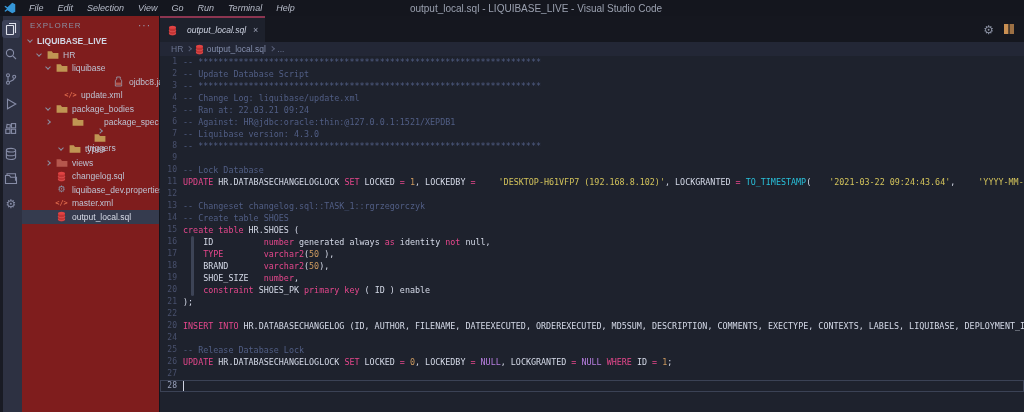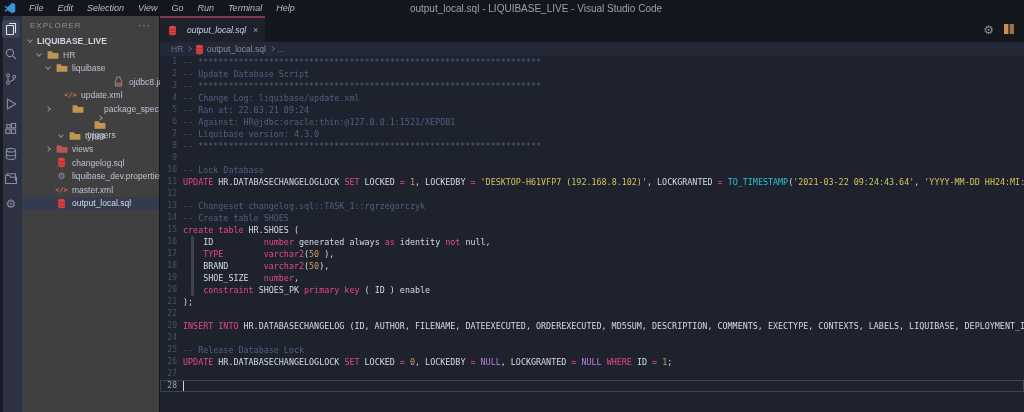--- a/index.html
+++ b/index.html
@@ -21,21 +21,21 @@
   .activitybar { position:absolute; left:0; top:16px; width:22px; height:396px;
     background:#2d3142; }
   .activitybar .edge { position:absolute; left:0; top:0; width:3px; height:396px; background:#191b24; }
   .ab-item { width:22px; height:25px; display:flex; align-items:center; justify-content:center;
     color:#868ca6; position:relative; }
   .ab-item .tile { width:18px; height:18px; display:flex; align-items:center; justify-content:center; border-radius:3px; }
   .ab-item.active { color:#dfe2ec; }
   .ab-item.active .tile { background:#3c4158; }
   
   .sidebar { position:absolute; left:22px; top:16px; width:138px; height:396px;
-    background:#404040; border-right:1px solid #13151d; }
+    background:#7f1d1d; border-right:1px solid #13151d; }
   .sb-header { height:18px; display:flex; align-items:center; padding:0 8px;
     color:#8a90a2; font-size:8px; letter-spacing:1px; }
   .sb-dots { margin-left:auto; color:#9aa0b4; font-size:10px; letter-spacing:1px; }
   .sb-root { height:14px; display:flex; align-items:center; font-size:8.5px; font-weight:bold;
     color:#d2d6e4; padding-left:4px; }
   .tree-row { height:13.5px; display:flex; align-items:center; font-size:8.5px;
     color:#bdc3d3; white-space:nowrap; cursor:default; }
   .tree-row.selected { background:#353b4e; color:#d8dce8; }
   .chev { display:inline-block; width:4px; height:4px; border-right:1px solid #8a90a2;
     border-bottom:1px solid #8a90a2; margin:0 5px 0 2px; flex:none; }
@@ -63,21 +63,21 @@
   .code { position:relative; height:356px; overflow:hidden;
     font-family:"DejaVu Sans Mono", monospace; font-size:8.4px; line-height:12px; }
   .line { display:flex; height:12px; white-space:pre; position:relative; }
   .ln { width:17px; text-align:right; color:#49516e; flex:none; font-size:8px; }
   .lc { padding-left:6px; color:#d5dae8; overflow:hidden; }
   .line.current { outline:1px solid #3b4255; outline-offset:-1px; }
   .line.current .ln { color:#9aa2bc; }
   .cm  { color:#515e85; }
   .kw  { color:#e5478c; }
   .pl  { color:#d5dae8; }
-  .str { color:#d3c35b; }
+  .str { color:#d3c35b;margin-left:18px; }
   .fn  { color:#29c0da; }
   .num { color:#cd9a5f; }
   .nul { color:#b77ee0; }
   .active-guide { position:absolute; width:3px; border-radius:2px; background:#3d4456; left:31px; }
   .cursor { position:absolute; width:1px; height:10px; top:1px; background:#d0d4e2; left:23px; }
   svg { display:block; }
 </style>
 </head>
 <body>
 
@@ -206,20 +206,29 @@
           </svg>
         </span>
         <span>ojdbc8.jar</span>
       </div>
       <div class="tree-row" style="padding-left: 31px;">
         <span class="chev none"></span>
         <span class="ticon">
           <span style="color:#e06c4d;font-family:'DejaVu Sans Mono',monospace;font-size:7px;font-weight:bold">&lt;/&gt;</span>
         </span>
         <span>update.xml</span>
+      </div>
+      <div class="tree-row" style="padding-left: 22px;">
+        <span class="chev exp"></span>
+        <span class="ticon">
+          <svg width="12" height="10" viewBox="0 0 14 12">
+            <path d="M0.5 1.5h5l1.5 2h6.5v7h-13z" fill="#c09553"></path>
+          </svg>
+        </span>
+        <span>package_bodies</span>
       </div>
       <div class="tree-row" style="padding-left: 22px; gap: 16px;">
         <span class="chev col"></span>
         <span class="ticon">
           <svg width="12" height="10" viewBox="0 0 14 12">
             <path d="M0.5 1.5h5l1.5 2h6.5v7h-13z" fill="#c09553"></path>
           </svg>
         </span>
         <span>package_spec</span>
       </div>

